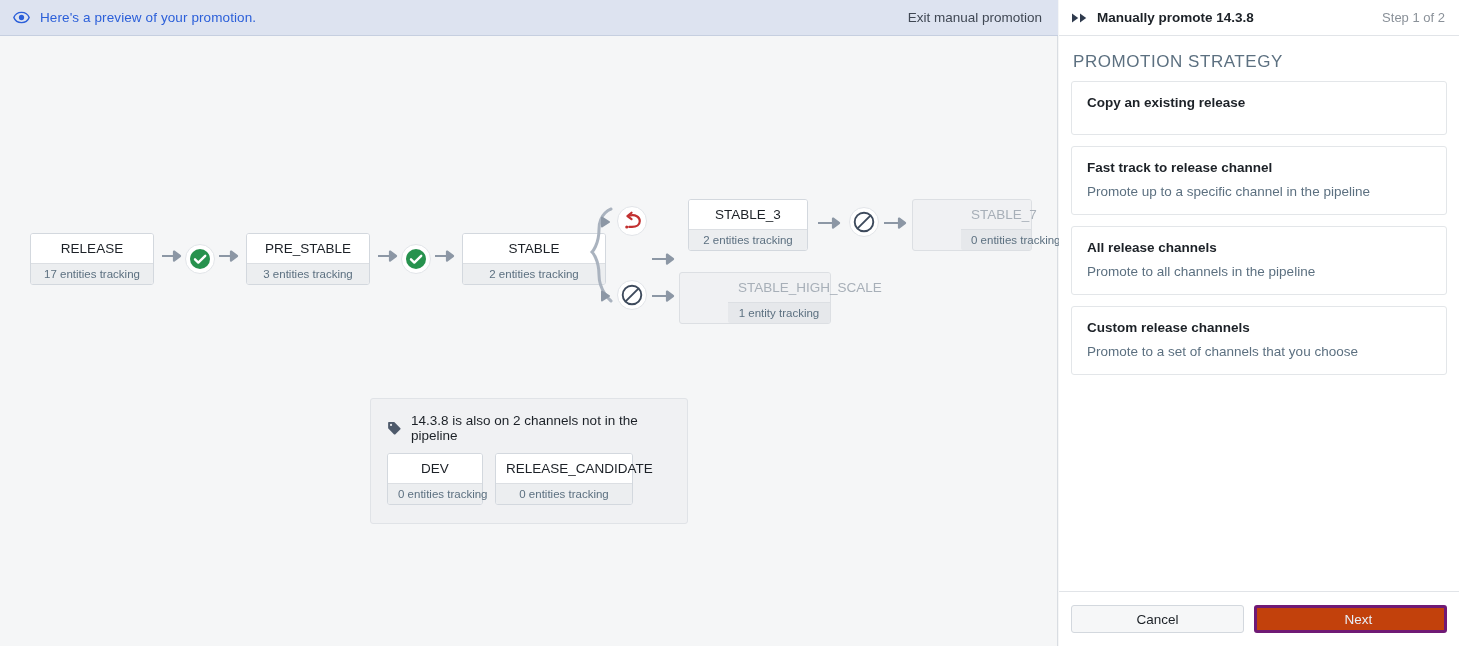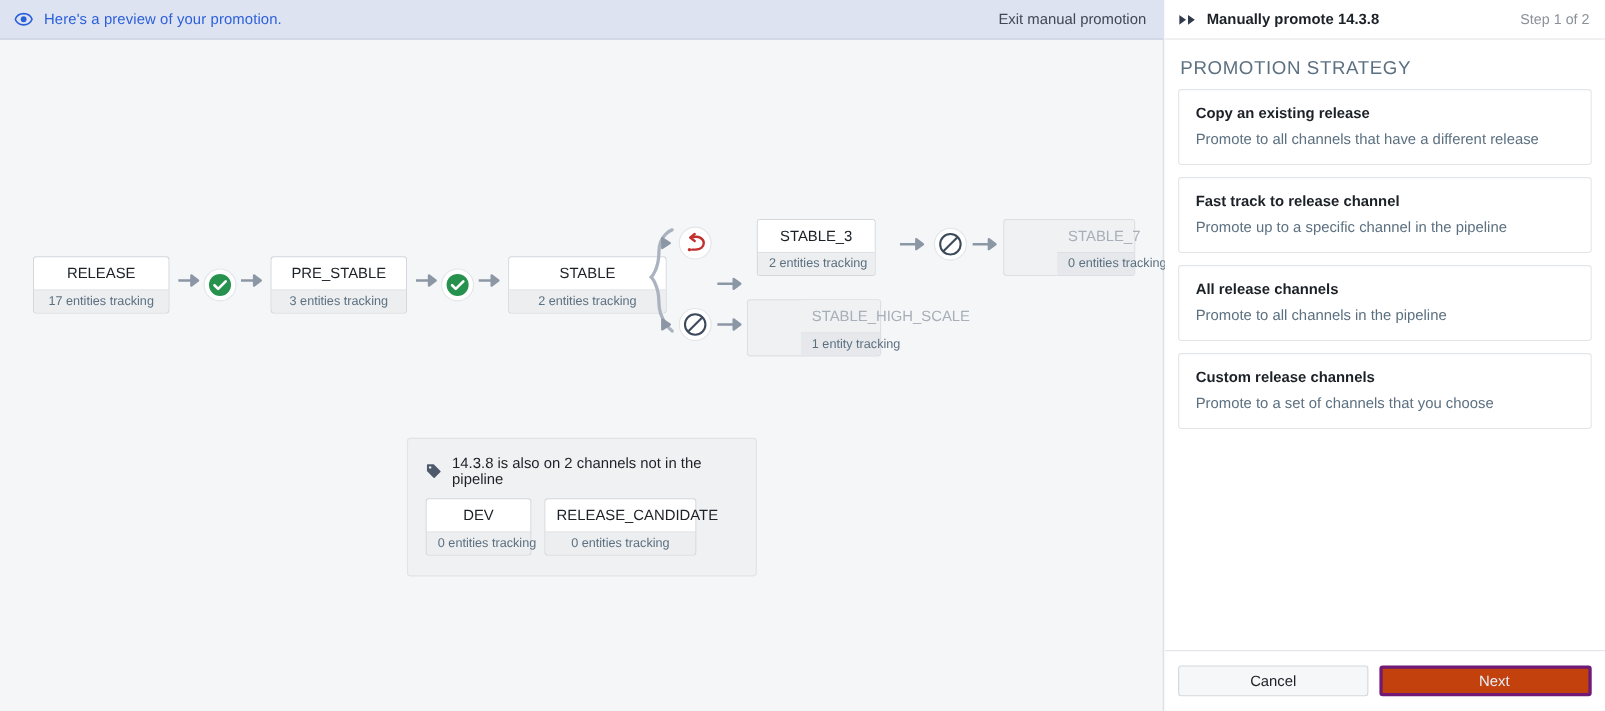--- a/index.html
+++ b/index.html
@@ -340,21 +340,21 @@
           <circle cx="6.3" cy="18.5" r="1.7" fill="#c23030"></circle>
         </svg>
       </div>
 
       <div class="arrow" style="left:652px; top:215px;">
         <svg width="26" height="12" viewBox="0 0 26 12">
             <path d="M0 6h16M15 1.5L21 6l-6 4.5z" fill="#8c97a5" stroke="#8c97a5" stroke-width="2.2" stroke-linejoin="round"></path>
           </svg>
       </div>
 
-      <div class="node" style="left:688px; top:163px; width:108px;">
+      <div class="node" style="left:688px; top:163px; width:120px;">
         <span class="nm">STABLE_3</span>
         <span class="ct">2 entities tracking</span>
       </div>
 
       <div class="arrow" style="left:818px; top:179px;">
         <svg width="26" height="12" viewBox="0 0 26 12">
             <path d="M0 6h16M15 1.5L21 6l-6 4.5z" fill="#8c97a5" stroke="#8c97a5" stroke-width="2.2" stroke-linejoin="round"></path>
           </svg>
       </div>
 
@@ -382,21 +382,21 @@
           <line x1="5.6" y1="18.4" x2="18.4" y2="5.6" stroke="#3d4a5c" stroke-width="1.9"></line>
         </svg>
       </div>
 
       <div class="arrow" style="left:652px; top:252px;">
         <svg width="26" height="12" viewBox="0 0 26 12">
             <path d="M0 6h16M15 1.5L21 6l-6 4.5z" fill="#8c97a5" stroke="#8c97a5" stroke-width="2.2" stroke-linejoin="round"></path>
           </svg>
       </div>
 
-      <div class="node dim" style="left:679px; top:236px; width:122px;">
+      <div class="node dim" style="left:679px; top:236px; width:152px;">
         <span class="nm">STABLE_HIGH_SCALE</span>
         <span class="ct">1 entity tracking</span>
       </div>
 
       <div class="offpipe" style="left:370px; top:362px; width:318px;">
         <div class="offpipe-head">
           <span class="tag-icon">
             <svg width="15" height="15" viewBox="0 0 16 16">
               <path d="M1.2 7.4V1.8c0-.4.3-.7.7-.7h5.6c.2 0 .4.1.5.2l6.3 6.3c.3.3.3.8 0 1.1l-5.6 5.6c-.3.3-.8.3-1.1 0L1.4 8c-.1-.1-.2-.3-.2-.6z" fill="#4e5a6b"></path>
               <circle cx="4.3" cy="4.2" r="1.15" fill="#f0f1f3"></circle>
@@ -431,21 +431,20 @@
       <span class="rp-title">Manually promote 14.3.8</span>
       <span class="rp-step">Step 1 of 2</span>
     </div>
 
     <div class="rp-section-label">PROMOTION STRATEGY</div>
 
     <div class="rp-options">
 
       <div class="opt">
         <span class="opt-title">Copy an existing release</span>
-        <span class="opt-desc">Promote to all channels that have a different release</span>
       </div>
 
       <div class="opt">
         <span class="opt-title">Fast track to release channel</span>
         <span class="opt-desc">Promote up to a specific channel in the pipeline</span>
       </div>
 
       <div class="opt">
         <span class="opt-title">All release channels</span>
         <span class="opt-desc">Promote to all channels in the pipeline</span>

